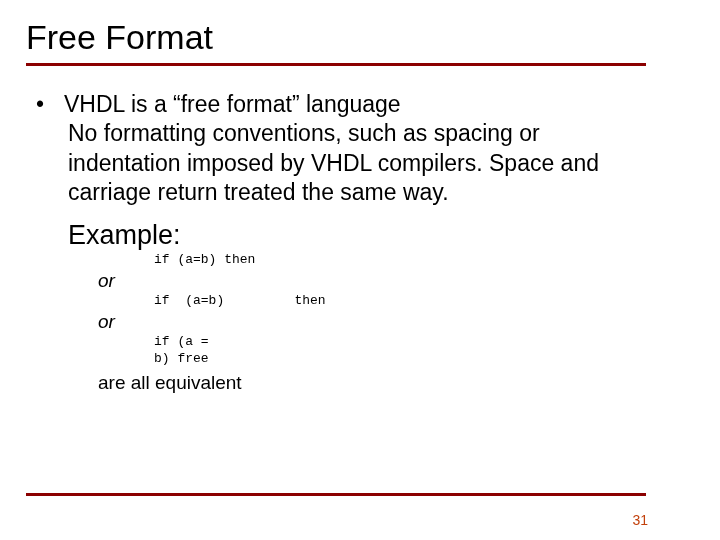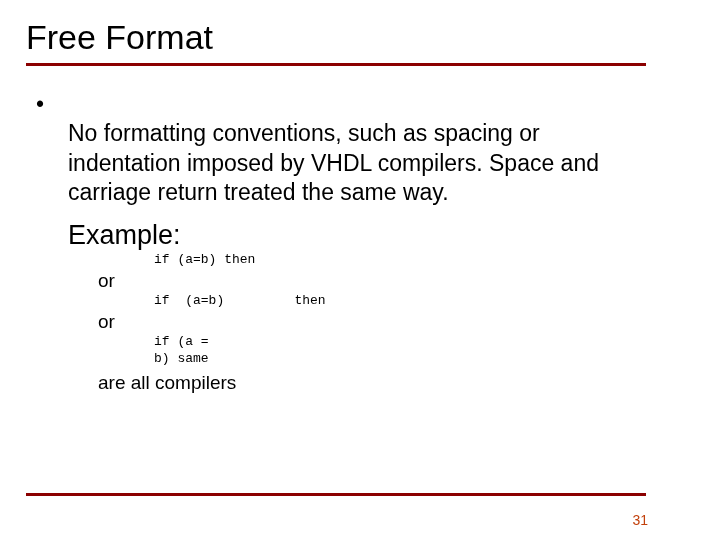--- a/index.html
+++ b/index.html
@@ -51,20 +51,21 @@
     margin-top: 10px;
   }
   .code {
     font-family: "Courier New", Courier, monospace;
     font-size: 13px;
     white-space: pre;
     margin-left: 128px;
   }
   .or {
     font-size: 19px;
+    font-style: italic;
     margin-left: 72px;
   }
   .closing {
     font-size: 19px;
     margin-left: 72px;
     margin-top: 4px;
   }
   .footer-rule {
     position: absolute;
     left: 26px;
@@ -85,30 +86,31 @@
 <body>
 
 <div class="slide">
 
   <h1 class="title">Free Format</h1>
   <hr class="title-rule">
 
   <div class="body">
     <div class="bullet-row">
       <div class="bullet-dot">•</div>
+      <div>VHDL is a “free format” language</div>
     </div>
     <div class="sub">No formatting conventions, such as spacing or indentation imposed by VHDL compilers. Space and carriage return treated the same way.</div>
 
     <div class="example-label">Example:</div>
 
     <div class="code">if (a=b) then</div>
     <div class="or">or</div>
     <div class="code">if  (a=b)         then</div>
     <div class="or">or</div>
     <div class="code">if (a =</div>
-    <div class="code">b) same</div>
+    <div class="code">b) free</div>
 
-    <div class="closing">are all compilers</div>
+    <div class="closing">are all equivalent</div>
   </div>
 
   <hr class="footer-rule">
   <div class="page-num">31</div>
 </div>
 
 </body></html>

